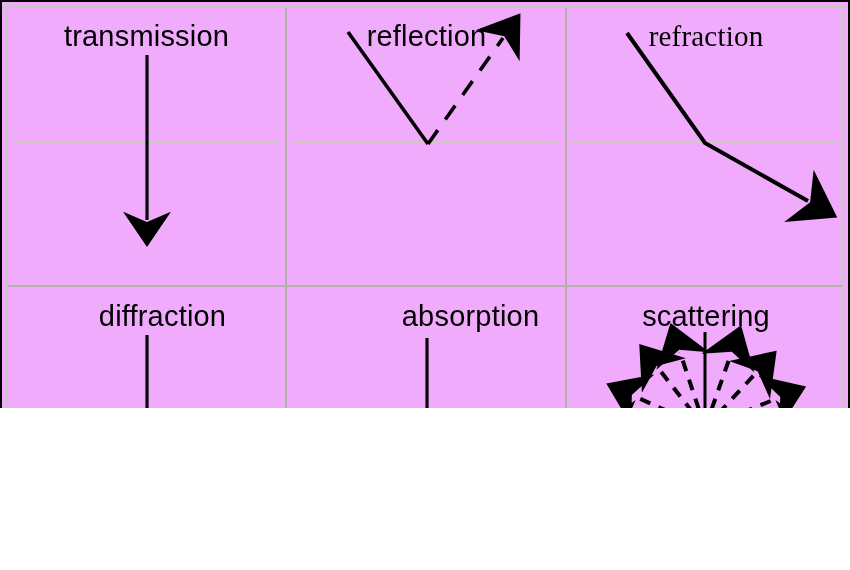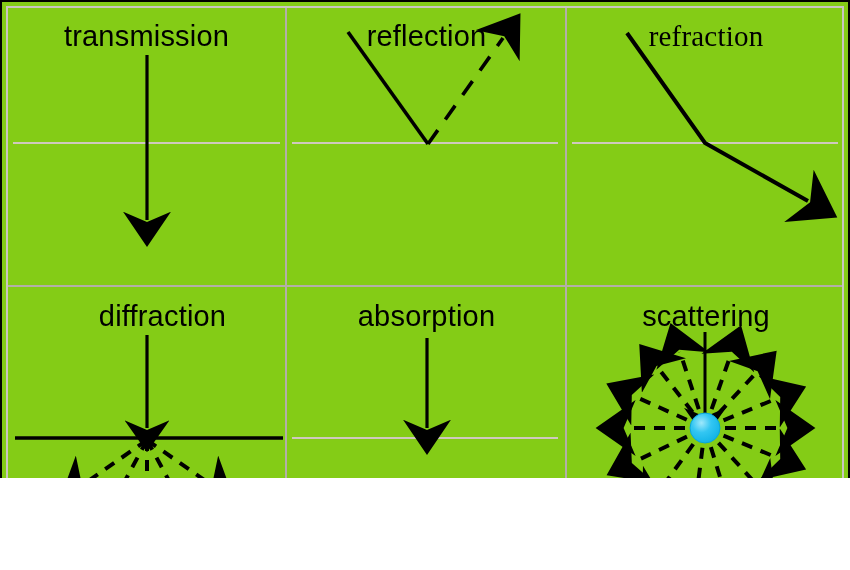--- a/index.html
+++ b/index.html
@@ -3,22 +3,22 @@
 <meta charset="utf-8">
 <style>
   html, body {
     margin: 0;
     padding: 0;
     background: #ffffff;
   }
   #figure {
     position: relative;
     width: 850px;
-    height: 478px;
-    background: #84cc16;
+    height: 408px;
+    background: #f0abfc;
     font-family: "Liberation Sans", sans-serif;
     overflow: hidden;
   }
   
   .outer-frame {
     position: absolute;
     left: 0; top: 0;
     width: 850px; height: 570px;
     box-sizing: border-box;
     border: 2px solid #000000;
@@ -124,21 +124,21 @@
         <line x1="139" y1="152" x2="76" y2="196" marker-end="url(#ah-d)"></line>
         <line x1="139" y1="152" x2="105" y2="215" marker-end="url(#ah-d)"></line>
         <line x1="139" y1="152" x2="139" y2="222" marker-end="url(#ah-d)"></line>
         <line x1="139" y1="152" x2="173" y2="215" marker-end="url(#ah-d)"></line>
         <line x1="139" y1="152" x2="202" y2="196" marker-end="url(#ah-d)"></line>
       </g>
     </svg>
   </div>
 
   <div class="panel" style="left:288px; top:288px; width:277px; height:276px;">
-    <div class="panel-label" style="top:14px;">absorption</div>
+    <div class="panel-label" style="top:14px;margin-left:44px;">absorption</div>
     <svg class="panel-svg" width="277" height="276" viewBox="0 0 277 276">
       <defs>
         <marker id="ah-a" markerWidth="13" markerHeight="15" refX="2.6" refY="7.5" orient="auto" markerUnits="strokeWidth">
           <path d="M0,0 L11,7.5 L0,15 L3.2,7.5 Z" fill="#000000"></path>
         </marker>
       </defs>
       <line x1="4" y1="150" x2="270" y2="150" stroke="#cfc9be" stroke-width="2"></line>
       <line x1="139" y1="50" x2="139" y2="140" stroke="#000000" stroke-width="3.2" marker-end="url(#ah-a)"></line>
     </svg>
   </div>

